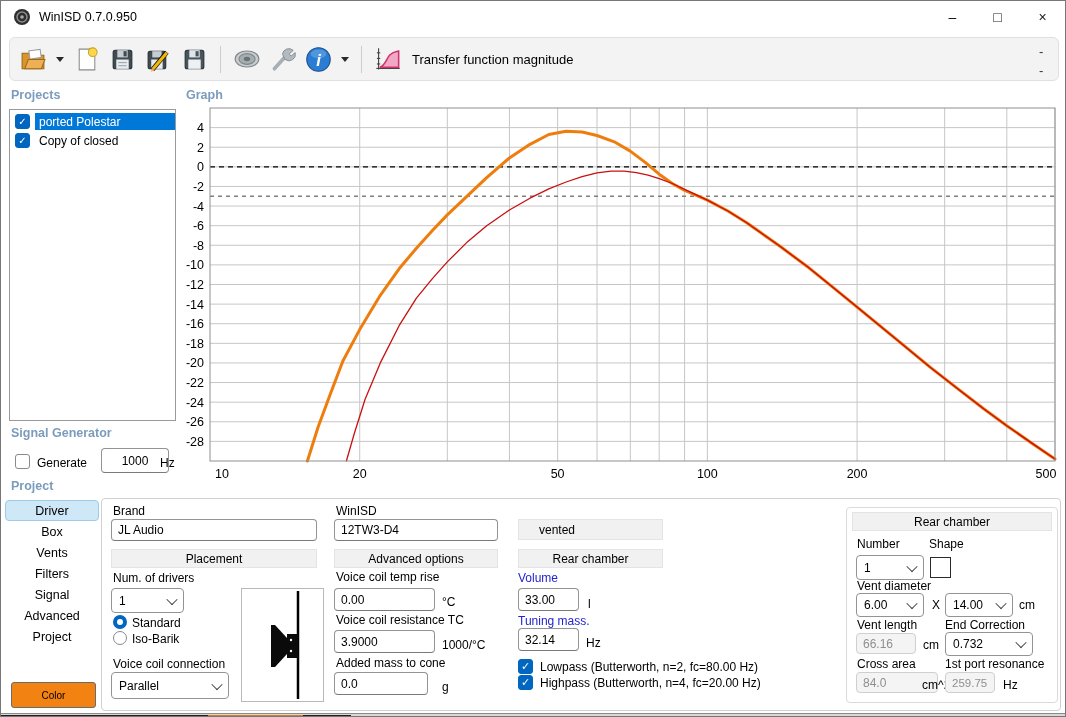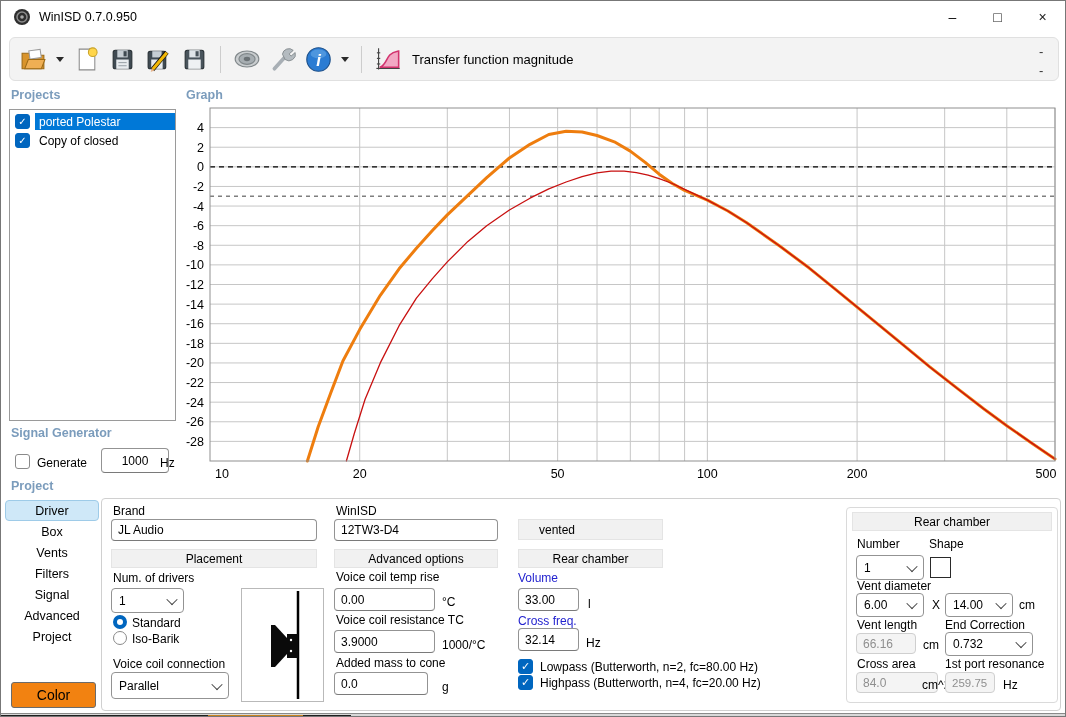--- a/index.html
+++ b/index.html
@@ -43,21 +43,21 @@
   
   #projects-list{left:8px;top:108px;width:167px;height:312px;background:#fff;border:1px solid #9a9a9a;padding-top:2px;}
   .prow{display:flex;align-items:center;height:19px;padding-left:5px;gap:5px;}
   .prow .plabel{flex:1;height:17px;display:flex;align-items:center;padding-left:4px;font-size:12px;}
   .prow.sel .plabel{background:#0078d7;color:#fff;}
   
   .tab{width:94px;height:21px;display:flex;align-items:center;justify-content:center;
     font-size:12.5px;border-radius:4px;border:1px solid transparent;cursor:default;}
   .tab.sel{background:#cfe8f8;border-color:#9ecbe8;}
   #color-btn{left:10px;top:681px;width:85px;height:26px;background:#f28211;border:1px solid #6b6b6b;
-    border-radius:3px;display:flex;align-items:center;justify-content:center;font-size:14px;color:#000;cursor:default;}
+    border-radius:3px;display:flex;align-items:center;justify-content:center;font-size:10px;color:#000;cursor:default;}
   #main-panel{left:100px;top:497px;width:960px;height:213px;background:#fff;border:1px solid #d0d0d0;border-radius:4px;}
   #rear-group{left:845px;top:506px;width:212px;height:196px;border:1px solid #dadada;border-radius:4px;background:#fff;}
   svg text{font-family:"Liberation Sans",sans-serif;}
 </style>
 </head>
 <body>
 
 <div id="window">
 
   <div class="a" id="titlebar">
@@ -289,21 +289,21 @@
   <input class="a tbx" style="left: 333px; top: 629px; width: 101px; height: 23px;" value="3.9000">
   <span class="a unit" style="left:441px;top:637px;">1000/°C</span>
   <span class="a lbl" style="left:335px;top:655px;">Added mass to cone</span>
   <input class="a tbx" style="left: 333px; top: 671px; width: 94px; height: 23px;" value="0.0">
   <span class="a unit" style="left:441px;top:679px;">g</span>
 
   <div class="a band" style="left:517px;top:548px;width:145px;height:19px;">Rear chamber</div>
   <span class="a lbl bluelbl" style="left:517px;top:570px;">Volume</span>
   <input class="a tbx" style="left: 517px; top: 587px; width: 61px; height: 23px;" value="33.00">
   <span class="a unit" style="left:587px;top:596px;">l</span>
-  <span class="a lbl bluelbl" style="left:517px;top:613px;">Cross freq.</span>
+  <span class="a lbl bluelbl" style="left:517px;top:613px;">Tuning mass.</span>
   <input class="a tbx" style="left: 517px; top: 627px; width: 61px; height: 23px;" value="32.14">
   <span class="a unit" style="left:585px;top:635px;">Hz</span>
   <span class="a cb on" style="left:517px;top:658px;"></span>
   <span class="a lbl" style="left:539px;top:659px;">Lowpass (Butterworth, n=2, fc=80.00 Hz)</span>
   <span class="a cb on" style="left:517px;top:674px;"></span>
   <span class="a lbl" style="left:539px;top:675px;">Highpass (Butterworth, n=4, fc=20.00 Hz)</span>
 
   <div class="a" id="rear-group"></div>
   <div class="a band" style="left:851px;top:511px;width:200px;height:19px;">Rear chamber</div>
   <span class="a lbl" style="left:856px;top:536px;">Number</span>

